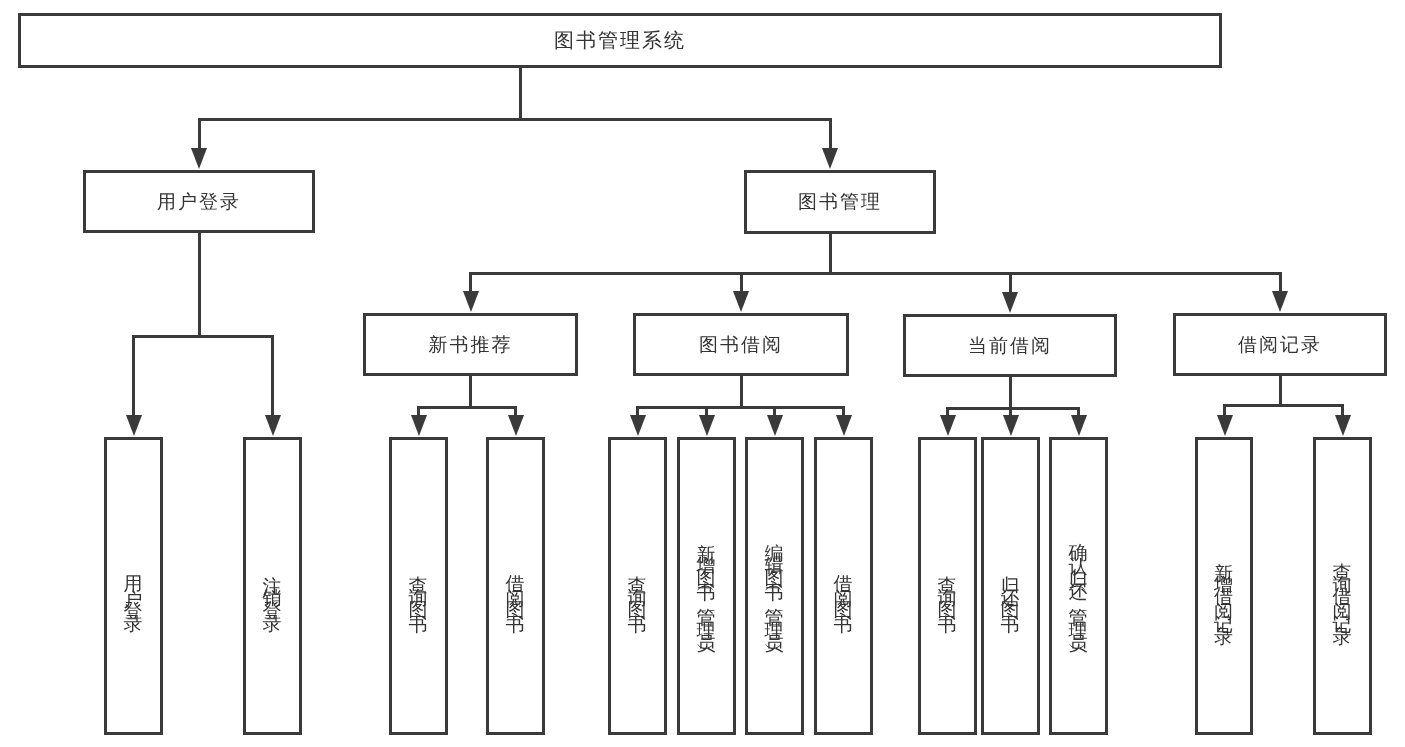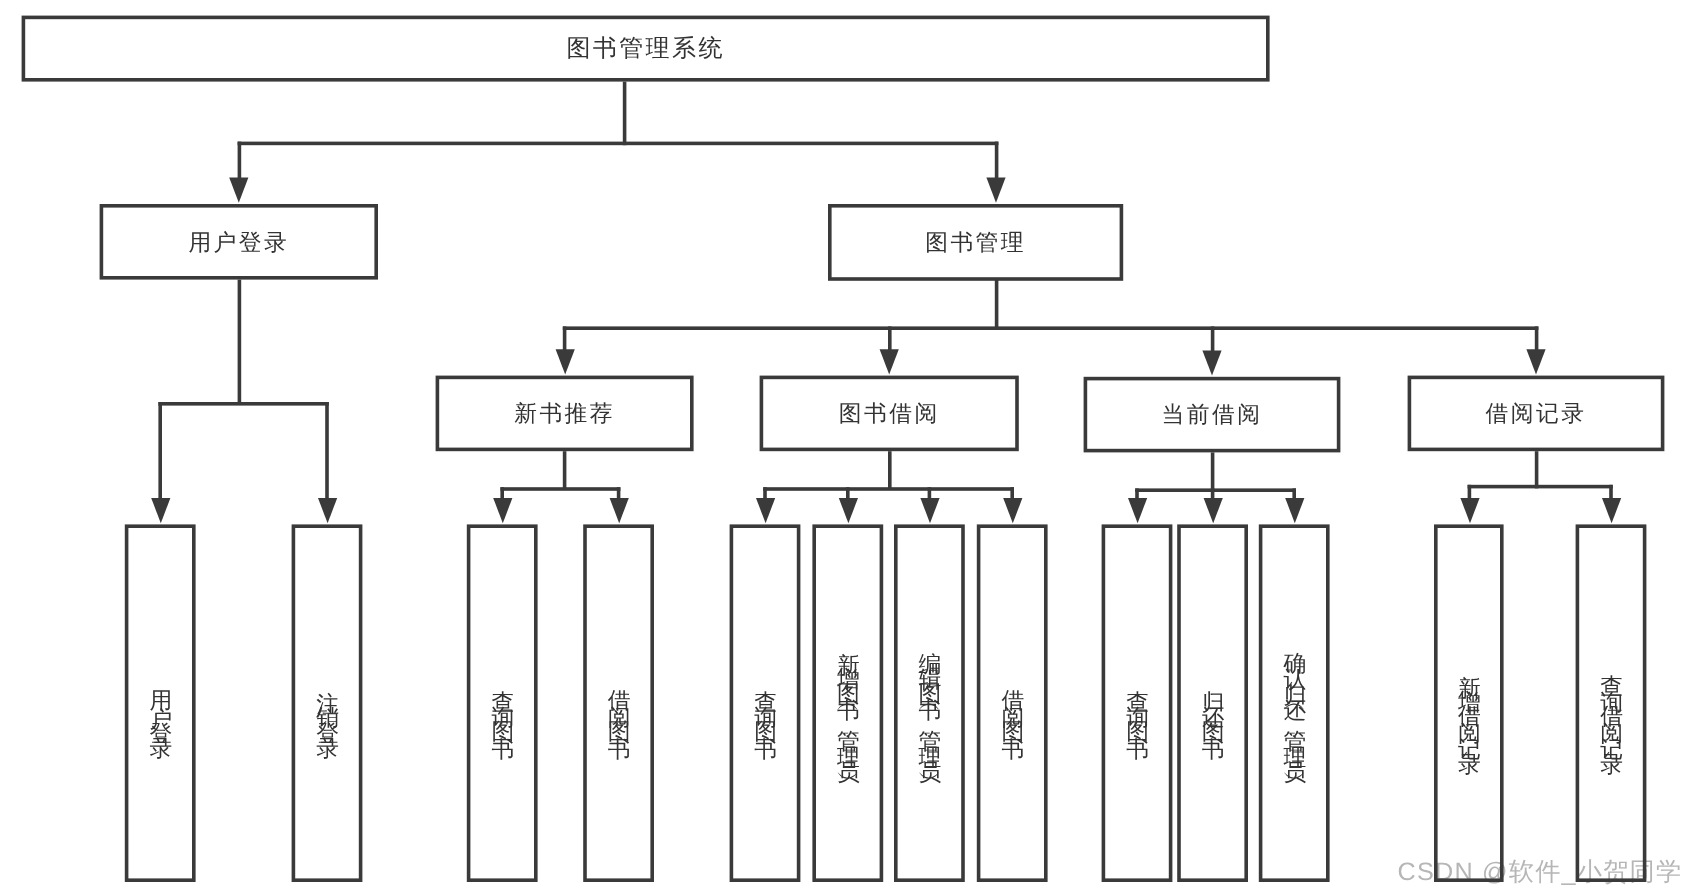--- a/index.html
+++ b/index.html
@@ -34,26 +34,25 @@
   .watermark{
     position:absolute;right:3px;top:712px;font-size:21px;
     color:var(--watermark);letter-spacing:1px;z-index:0;white-space:nowrap;
   }
 </style>
 </head>
 <body>
 
 <div id="canvas">
 
-  <div class="watermark">CSDN @软件_小贺同学</div>
 
-  <div class="node root-node" style="left:18px;top:13px;width:1040px;height:55px">图书管理系统</div>
+  <div class="node root-node" style="left:18px;top:13px;width:1204px;height:55px">图书管理系统</div>
 
   <div class="node" style="left:83px;top:170px;width:232px;height:63px">用户登录</div>
-  <div class="node" style="left:690px;top:170px;width:246px;height:64px">图书管理</div>
+  <div class="node" style="left:744px;top:170px;width:192px;height:64px">图书管理</div>
 
   <div class="node" style="left:633px;top:313px;width:216px;height:63px">图书借阅</div>
   <div class="node" style="left:363px;top:313px;width:215px;height:63px">新书推荐</div>
   <div class="node" style="left:1173px;top:313px;width:214px;height:63px">借阅记录</div>
   <div class="node" style="left:903px;top:314px;width:214px;height:63px">当前借阅</div>
 
   <div class="node vnode" style="left:104px;top:437px;width:59px;height:298px">用户登录</div>
   <div class="node vnode" style="left:243px;top:437px;width:59px;height:298px">注销登录</div>
 
   <div class="node vnode" style="left:389px;top:437px;width:59px;height:298px">查询图书</div>

